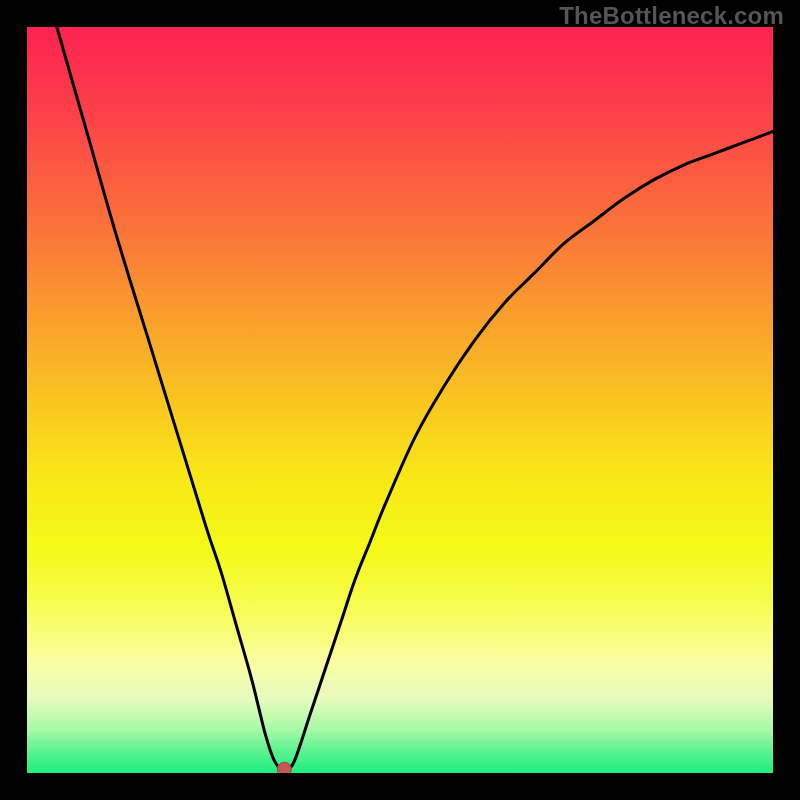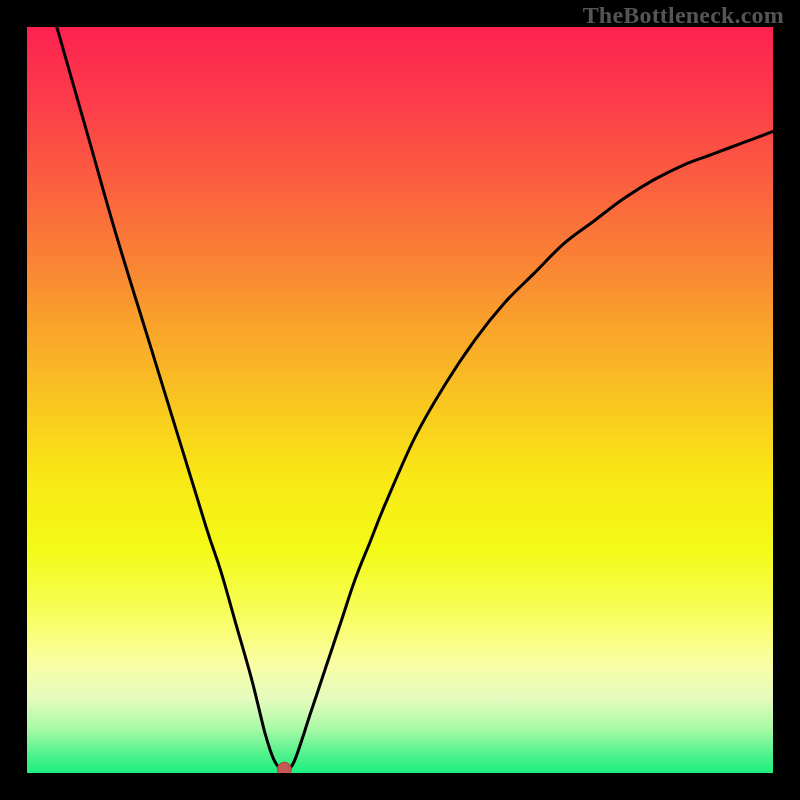--- a/index.html
+++ b/index.html
@@ -13,21 +13,21 @@
   .frame {
     position: relative;
     width: 800px;
     height: 800px;
   }
   .watermark {
     position: absolute;
     top: 2px;
     right: 16px;
     color: #555555;
-    font-family: Liberation Serif, serif;
+    font-family: Liberation Sans, sans-serif;
     font-size: 24px;
     font-weight: 600;
     letter-spacing: 0.2px;
     z-index: 3;
   }
   .plot-wrap {
     position: absolute;
     left: 27px;
     top: 27px;
     width: 746px;

